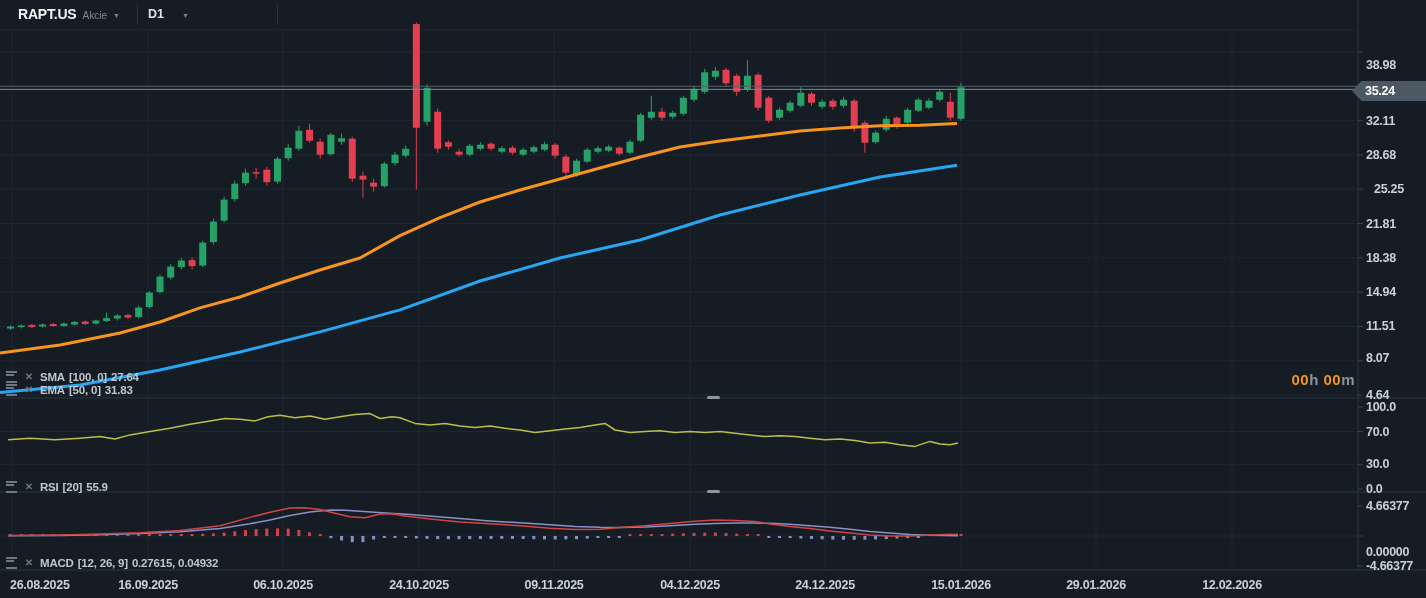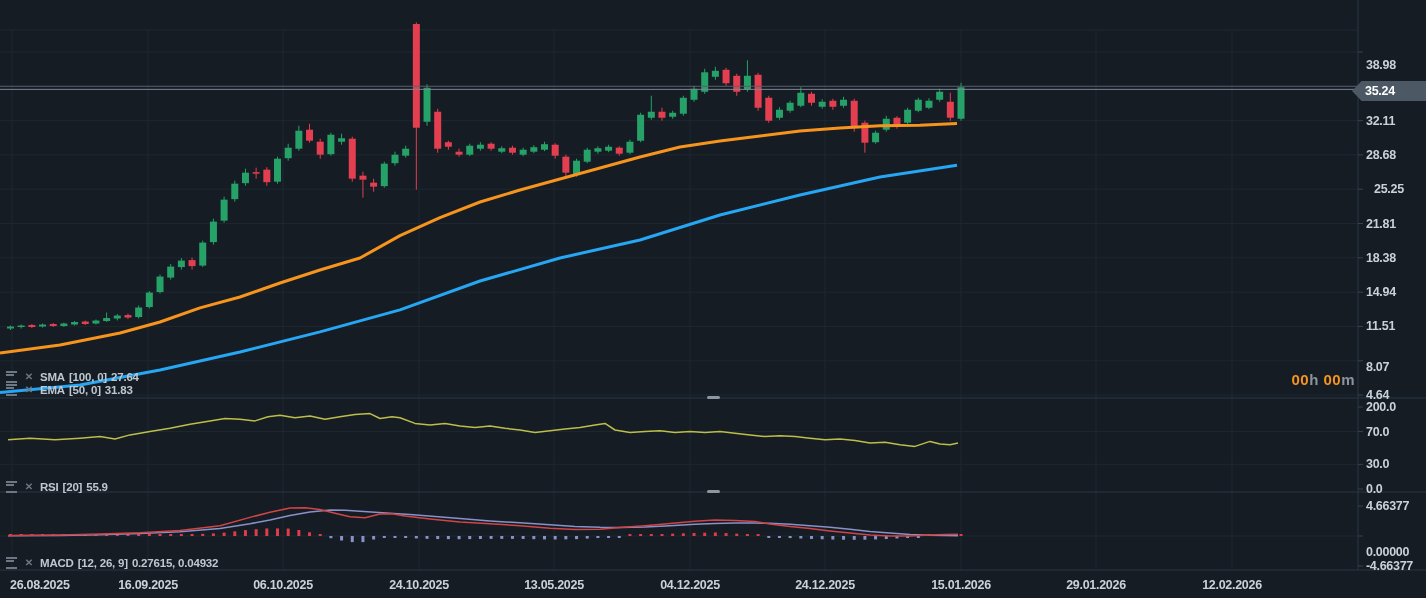--- a/index.html
+++ b/index.html
@@ -372,20 +372,33 @@
         <line x1="1358" y1="407" x2="1363" y2="407" stroke="#39434e"></line>
         <line x1="1358" y1="431.6" x2="1363" y2="431.6" stroke="#39434e"></line>
         <line x1="1358" y1="464.4" x2="1363" y2="464.4" stroke="#39434e"></line>
         <line x1="1358" y1="489" x2="1363" y2="489" stroke="#39434e"></line>
         <line x1="1358" y1="506.0119589" x2="1363" y2="506.0119589" stroke="#39434e"></line>
         <line x1="1358" y1="536" x2="1363" y2="536" stroke="#39434e"></line>
         <line x1="1358" y1="565.9880411" x2="1363" y2="565.9880411" stroke="#39434e"></line>
       </g>
     </svg>
 
+  <div class="header">
+    <div class="sym-group">
+      <span class="sym">RAPT.US</span>
+      <span class="mkt">Akcie</span>
+      <span class="caret">▼</span>
+    </div>
+    <div class="hsep" style="left:137px"></div>
+    <div class="tf-group">
+      <span class="tf">D1</span>
+      <span class="caret">▼</span>
+    </div>
+    <div class="hsep" style="left:277px"></div>
+  </div>
 
   <div class="legend" style="left:4px;top:370px">
     <span class="lic">
         <span class="ic-sliders"></span>
       </span>
     <span class="lic">✕</span>
     <span class="ltext">SMA</span>
     <span class="ltext">[100, 0]</span>
     <span class="ltext">27.64</span>
   </div>
@@ -425,39 +438,39 @@
 
   <div id="price-axis">
       <div class="axlab" style="top: 45px; margin-top: 13px;">38.98</div>
       <div class="axlab" style="top: 113.631px;">32.11</div>
       <div class="axlab" style="top: 147.897px;">28.68</div>
       <div class="axlab" style="top: 182.163px; margin-left: 8px;">25.25</div>
       <div class="axlab" style="top: 216.528px;">21.81</div>
       <div class="axlab" style="top: 250.794px;">18.38</div>
       <div class="axlab" style="top: 285.16px;">14.94</div>
       <div class="axlab" style="top: 319.425px;">11.51</div>
-      <div class="axlab" style="top: 360px;">8.07</div>
+      <div class="axlab" style="top: 351px;">8.07</div>
       <div class="axlab" style="top: 388.057px;">4.64</div>
     </div>
   <div id="rsi-axis">
-      <div class="axlab" style="top: 400px;">200.0</div>
+      <div class="axlab" style="top: 400px;">100.0</div>
       <div class="axlab" style="top: 424.6px;">70.0</div>
       <div class="axlab" style="top: 457.4px;">30.0</div>
       <div class="axlab" style="top: 482px;">0.0</div>
     </div>
   <div id="macd-axis">
       <div class="axlab" style="top: 499.012px;">4.66377</div>
       <div class="axlab" style="top: 545px;">0.00000</div>
       <div class="axlab" style="top: 558.988px;">-4.66377</div>
     </div>
   <div id="date-axis">
       <div class="datelab first" style="left: 10px;">26.08.2025</div>
       <div class="datelab" style="left: 148px;">16.09.2025</div>
       <div class="datelab" style="left: 283px;">06.10.2025</div>
       <div class="datelab" style="left: 419px;">24.10.2025</div>
-      <div class="datelab" style="left: 554px;">13.05.2025</div>
+      <div class="datelab" style="left: 554px;">09.11.2025</div>
       <div class="datelab" style="left: 690px;">04.12.2025</div>
       <div class="datelab" style="left: 825px;">24.12.2025</div>
       <div class="datelab" style="left: 961px;">15.01.2026</div>
       <div class="datelab" style="left: 1096px;">29.01.2026</div>
       <div class="datelab" style="left: 1232px;">12.02.2026</div>
     </div>
 </div>
 
 </body></html>

